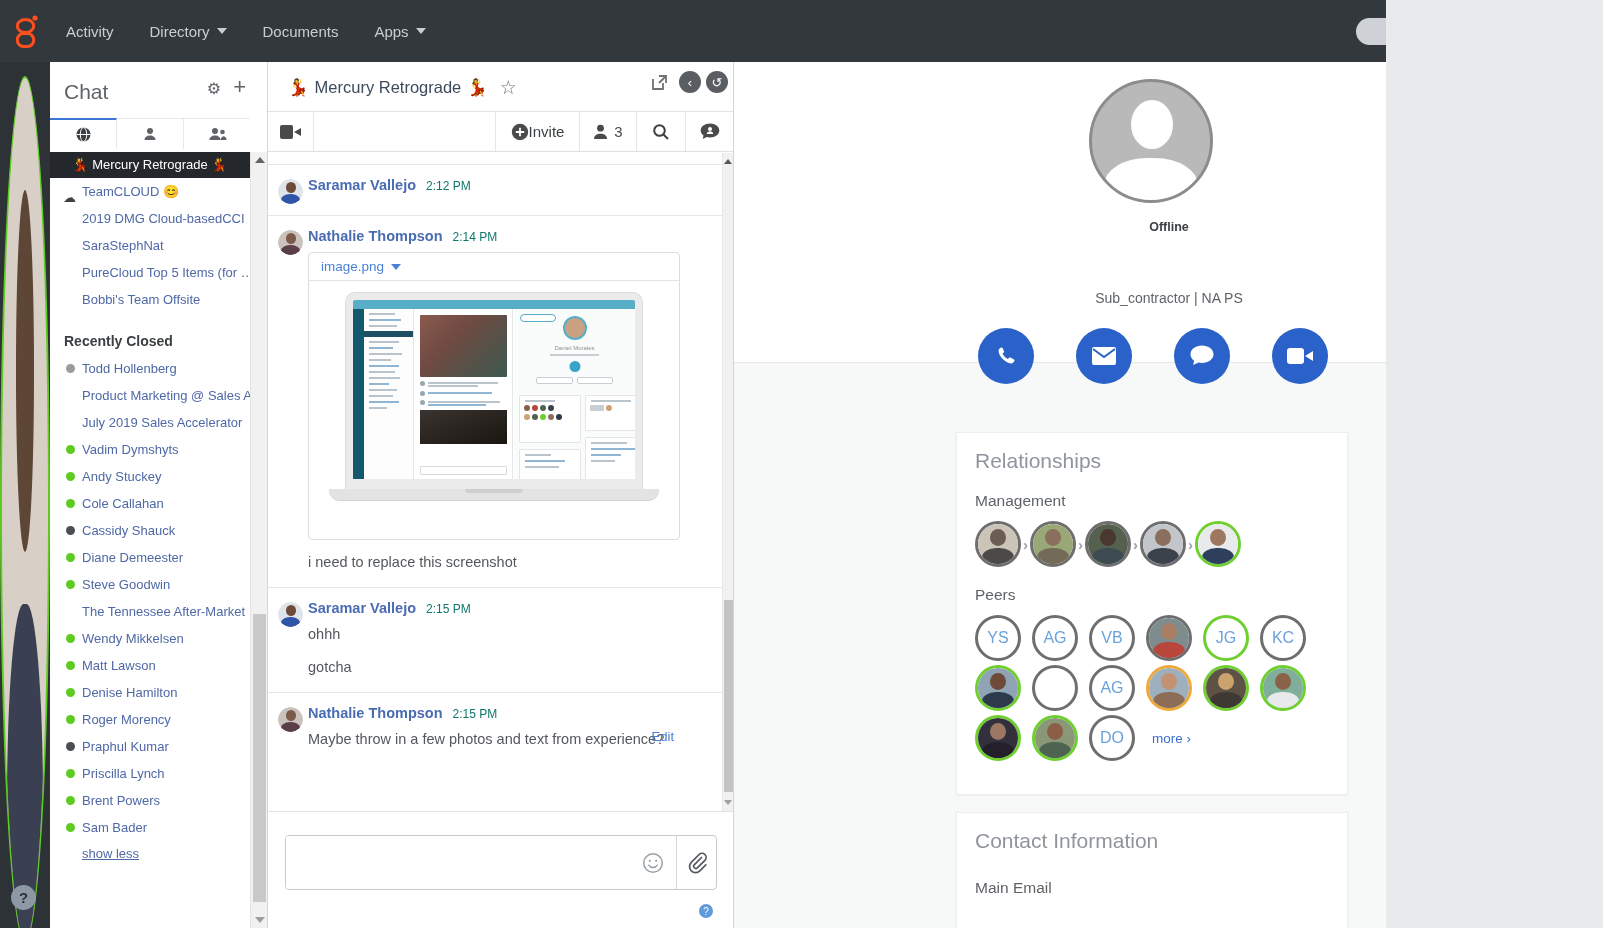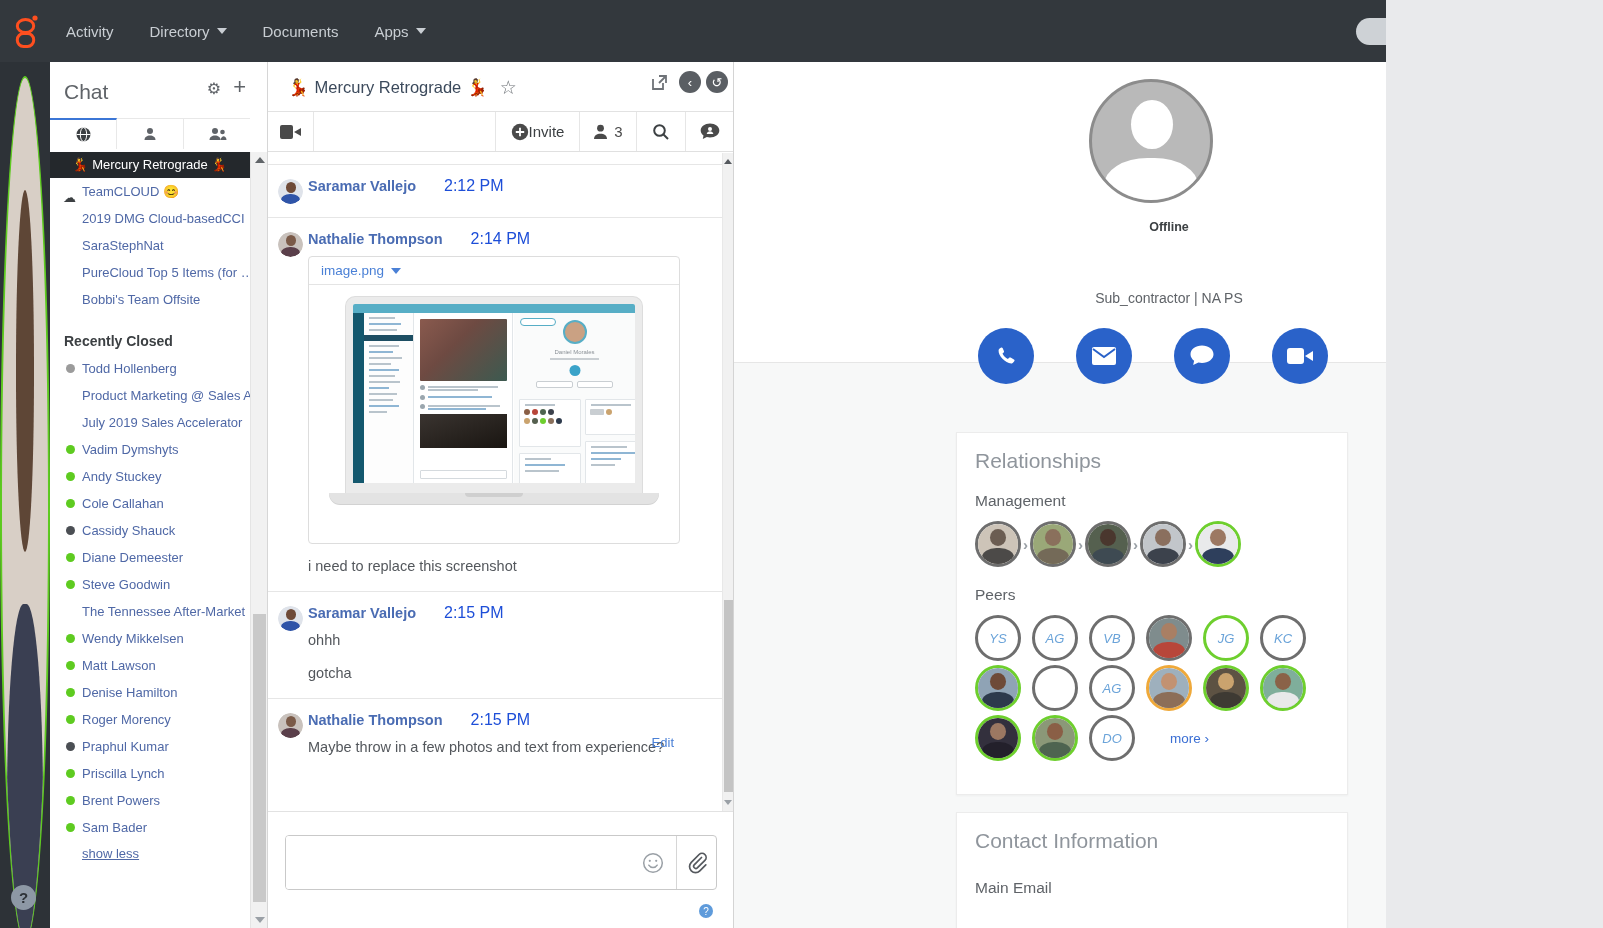--- a/index.html
+++ b/index.html
@@ -56,23 +56,23 @@
   .circle-btn{width:22px;height:22px;border-radius:50%;background:#5a5e63;color:#fff;display:flex;align-items:center;justify-content:center;font-size:13px;cursor:pointer;}
   .toolbar{display:flex;height:40px;border-bottom:1px solid #e0e0e0;}
   .tb{display:flex;align-items:center;justify-content:center;border-right:1px solid #e6e6e6;cursor:pointer;color:#4a4a4a;}
   .tb-video{width:46px;} .tb-spacer{flex:1;cursor:default;} .tb-invite{width:84px;gap:0;font-size:15px;color:#3c4043;}
   .tb-count{width:57px;gap:6px;font-size:15px;} .tb-search{width:49px;} .tb-chat{width:47px;border-right:none;}
 
   .messages{position:absolute;left:0;right:11px;top:91px;height:658px;overflow:hidden;background:#fff;}
   .mstrip{height:12px;border-bottom:1px solid #e6e6e6;}
   .mgroup{position:relative;padding:12px 40px 14px 40px;border-bottom:1px solid #e6e6e6;}
   .mavatar{position:absolute;left:10px;top:14px;width:25px;height:25px;}
-  .mhead{display:flex;align-items:baseline;gap:28px;margin-bottom:8px;}
+  .mhead{display:flex;align-items:baseline;gap:10px;margin-bottom:8px;}
   .mname{font-size:14.5px;color:#4a6cb3;font-weight:bold;cursor:pointer;}
-  .mtime{font-size:16px;color:#1d4ed8;}
+  .mtime{font-size:12px;color:#0f766e;}
   .mtext{font-size:14.5px;color:#53575c;line-height:21px;}
   .mtext + .mtext{margin-top:12px;}
   .mlink{font-size:14.5px;color:#4a80d6;line-height:21px;word-break:break-all;width:390px;cursor:pointer;}
   .edit-link{position:absolute;right:48px;top:36px;font-size:13px;color:#4a80d6;cursor:pointer;}
 
   
   .attach{margin-top:7px;width:372px;border:1px solid #ddd;border-radius:4px;background:#fff;}
   .attach-head{height:28px;display:flex;align-items:center;gap:7px;padding-left:12px;border-bottom:1px solid #e4e4e4;cursor:pointer;}
   .attach-name{font-size:13.5px;color:#4a80d6;}
   .blue-caret{width:0;height:0;border-left:5px solid transparent;border-right:5px solid transparent;border-top:6px solid #4a80d6;}
@@ -141,22 +141,22 @@
   .card{position:absolute;left:222px;width:392px;background:#fff;border:1px solid #ececec;box-shadow:0 1px 2px rgba(0,0,0,.04);padding:16px 18px;}
   .card-rel{top:370px;height:363px;}
   .card-contact{top:750px;height:170px;}
   .card-h{font-size:21px;color:#8f959c;font-weight:300;}
   .card-sub{font-size:15.5px;color:#5f6368;margin-top:19px;}
   .mgmt-chain{display:flex;align-items:center;margin-top:11px;}
   .chev{color:#9aa0a6;font-size:15px;font-weight:bold;margin:0 2px;}
   .circle46{width:46px;height:46px;border-radius:50%;border:3px solid #6e6e6e;flex:none;cursor:pointer;}
   .ring-green{border-color:#6ecf2e;} .ring-orange{border-color:#efa93a;} .ring-gray{border-color:#6e6e6e;}
   .peers-grid{display:flex;flex-wrap:wrap;gap:4px 11px;margin-top:11px;width:356px;align-items:center;}
-  .peer-init{display:flex;align-items:center;justify-content:center;font-size:13px;color:#6aa3d9;background:#fff;font-style:italic;}
-  .more-link{font-size:13.5px;color:#3b6fd4;cursor:pointer;margin-left:24px;width:46px;}
+  .peer-init{display:flex;align-items:center;justify-content:center;font-size:16px;color:#6aa3d9;background:#fff;}
+  .more-link{font-size:13.5px;color:#3b6fd4;cursor:pointer;margin-left:6px;width:46px;}
   .pphoto{position:relative;border-radius:50%;overflow:hidden;background:var(--bg);width:100%;height:100%;}
   .pphoto::before{content:"";position:absolute;left:30%;top:13%;width:40%;height:42%;border-radius:50%;background:var(--head);}
   .pphoto::after{content:"";position:absolute;left:11%;top:61%;width:78%;height:50%;border-radius:46% 46% 0 0;background:var(--body);}
   .pwrap{border-radius:50%;overflow:hidden;width:100%;height:100%;}
   .mavatar .pwrap{width:25px;height:25px;}
   .pscroll-thumb{position:absolute;right:1px;top:120px;width:5px;height:150px;background:#d2d2d2;border-radius:3px;}
 </style>
 </head>
 <body>
 

